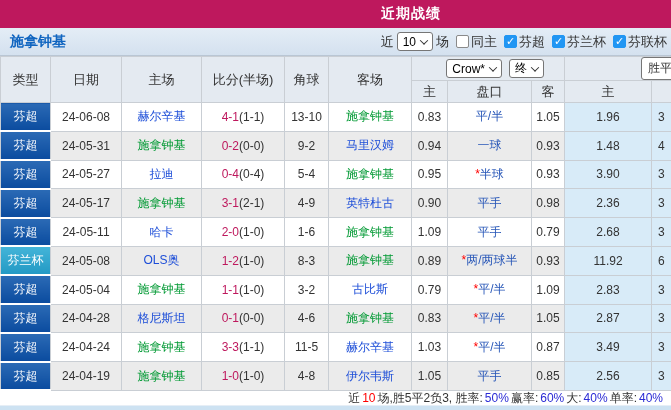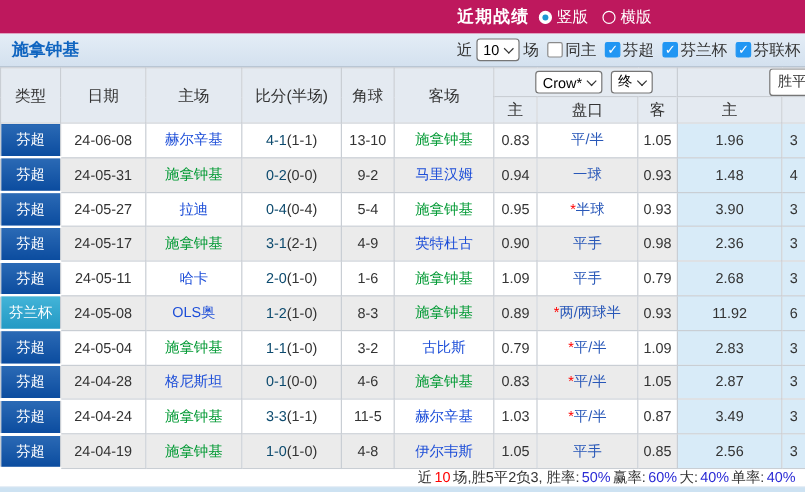--- a/index.html
+++ b/index.html
@@ -39,51 +39,41 @@
   thead th.group-sel { border-bottom:none; }
   .sel-cell { display:flex; justify-content:flex-end; align-items:center; gap:7px; padding-right:20px; }
   .avg-box { display:inline-block; border:1px solid #767676; border-radius:3px; background:#fff; font-size:12px; padding:2px 6px 2px 6px; margin-left:43px; margin-right:-30px; }
   tbody td { height:28.8px; color:#333; background:#fff; }
   tbody tr.even td { background:#ebebeb; }
   td.type { color:#fff; font-size:12px; border-bottom:2px solid #fff; border-top:1px solid #fff; }
   td.type.lg-blue { background:linear-gradient(#2b6ab5,#0b4c9f); }
   td.type.lg-cyan { background:linear-gradient(#43b4d8,#2399c4); }
   td .t-self { color:#009933; }
   td .t-opp { color:#1d4ed8; }
-  td.score .ft { color:#0c4a6e; }
+  td.score .ft { color:#be185d; }
   td.score .ht { color:#333; }
   td.hcp-cell { color:#2857b8; }
   td.hcp-cell .star { color:#f00; }
   tbody td.avg, tbody tr.even td.avg, tbody td.part, tbody tr.even td.part { background:#d8ebf8; }
   td.part { text-align:left; padding-left:6px; border-right:none; }
 
   
   .footer { height:14px; display:flex; justify-content:flex-end; align-items:center; font-size:12px; color:#333; padding-right:8px; background:#fff; }
   .footer .red { color:#f00; }
   .footer .blue { color:#2b2bd5; }
   .footer span { margin-left:2px; }
   .bottom-strip { height:7px; background:#cde2f2; border-top:1px solid #e6eef6; }
 </style>
 </head>
 <body>
 
 <div class="page">
 
   <div class="topbar">
     <span class="topbar-title">近期战绩</span>
-    <span class="radio-group">
-      <span class="radio-opt">
-        <span class="radio checked"></span>
-        <span>竖版</span>
-      </span>
-      <span class="radio-opt">
-        <span class="radio"></span>
-        <span>横版</span>
-      </span>
-    </span>
   </div>
 
   <div class="subbar">
     <span class="team-title">施拿钟基</span>
     <span class="sub-controls">
       <span>近</span>
       <span class="sel">
         <span>10</span>
         <span class="arr"></span>
       </span>

